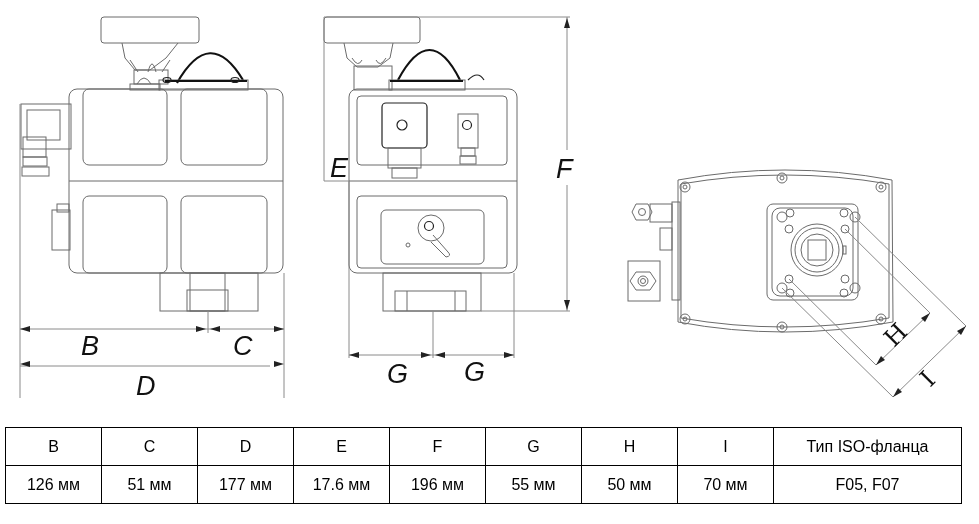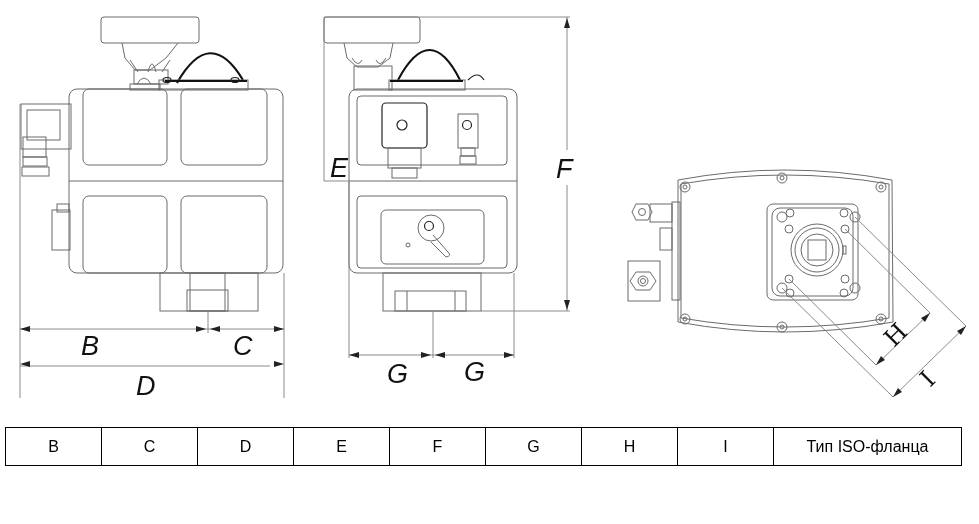--- a/index.html
+++ b/index.html
@@ -199,14 +199,25 @@
     <td class="c">B</td>
     <td class="c">C</td>
     <td class="c">D</td>
     <td class="c">E</td>
     <td class="c">F</td>
     <td class="c">G</td>
     <td class="c">H</td>
     <td class="c">I</td>
     <td class="last">Тип ISO-фланца</td>
   </tr>
+  <tr>
+    <td class="c">126 мм</td>
+    <td class="c">51 мм</td>
+    <td class="c">177 мм</td>
+    <td class="c">17.6 мм</td>
+    <td class="c">196 мм</td>
+    <td class="c">55 мм</td>
+    <td class="c">50 мм</td>
+    <td class="c">70 мм</td>
+    <td class="last">F05, F07</td>
+  </tr>
 </tbody>
   </table>
 
 </body></html>

